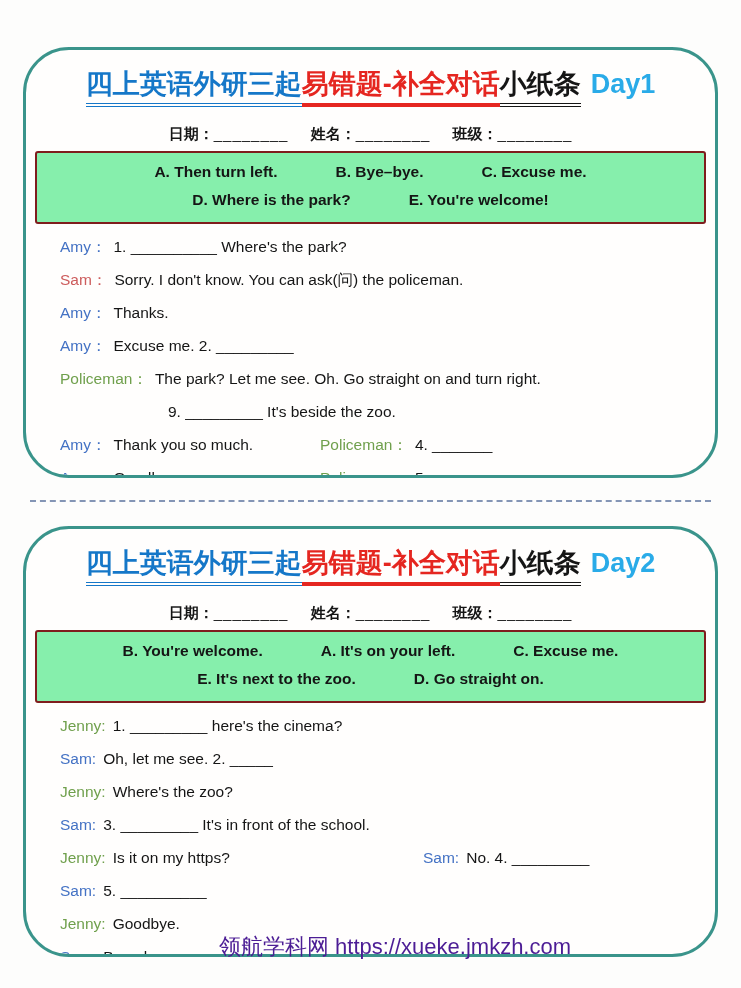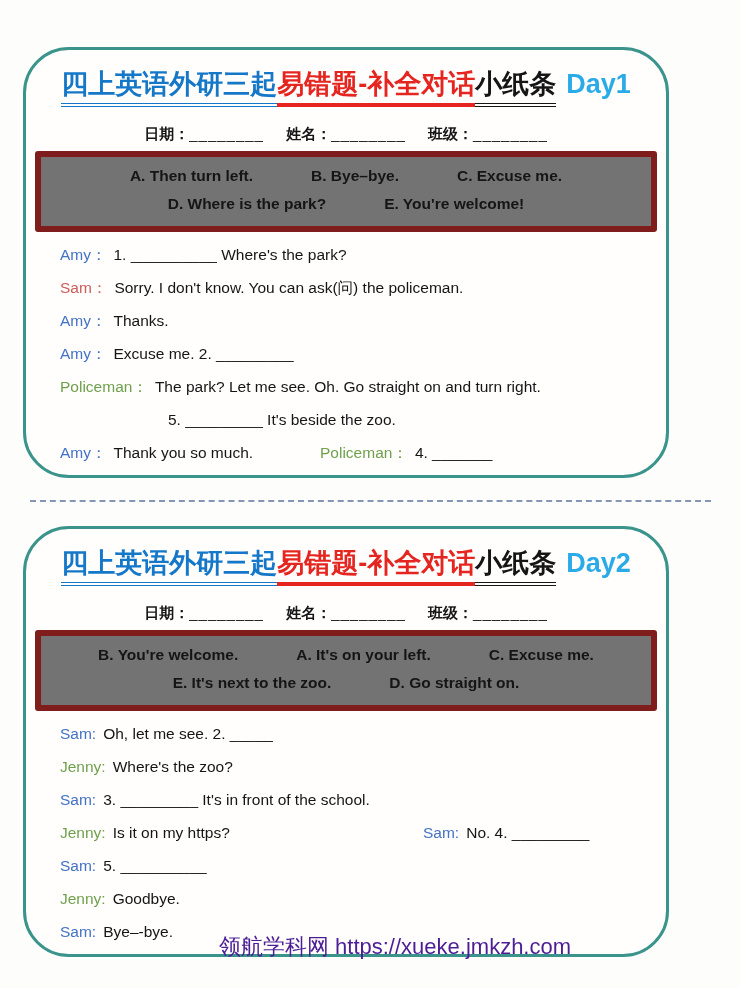--- a/index.html
+++ b/index.html
@@ -3,21 +3,21 @@
 <meta charset="utf-8">
 <style>
   html,body { margin:0; padding:0; }
   body {
     width:741px; height:988px; position:relative;
     background:#fdfdfc;
     font-family:"Liberation Sans","DejaVu Sans",sans-serif;
     color:#151515;
   }
   .card {
-    position:absolute; left:23px; width:646px; height:431px;
+    position:absolute; left:23px; width:695px; height:431px;
     background:#fffefd; border:3px solid #3a948b; border-radius:46px;
     box-sizing:border-box; overflow:hidden;
   }
   #card-day1 { top:47px; }
   #card-day2 { top:526px; }
 
   .card-title {
     margin-top:16px; text-align:center; font-size:27px; font-weight:700;
     white-space:nowrap; letter-spacing:0;
   }
@@ -28,22 +28,22 @@
   .t-day   { color:#2aabe8; margin-left:10px; }
 
   .meta {
     margin-top:9px; text-align:center;
     font-size:15px; font-weight:700; white-space:nowrap;
   }
   .meta-field { margin:0 9px; }
   .meta .blank { font-weight:400; letter-spacing:1px; }
 
   .options {
-    margin:7px 9px 0; border:6px solid #7f1d1d; border-radius:3px;
-    padding:5px 0 8px; background:#737373;
+    margin:7px 9px 0; border:2px solid #7f1d1d; border-radius:3px;
+    padding:5px 0 8px; background:#86efac;
   }
   .opt-row {
     display:flex; justify-content:center; gap:58px;
     font-size:15.5px; font-weight:700; line-height:28px; white-space:nowrap;
   }
 
   .dialogue { margin:6px 0 0 34px; font-size:15.5px; font-weight:400; }
   .dia-line { line-height:33px; white-space:nowrap; }
   .speaker  { margin-right:7px; }
   .cols { display:flex; }
@@ -96,21 +96,21 @@
     <div class="dia-line">
       <span class="speaker" style="color: rgb(68, 114, 196);">Amy：</span><span>Thanks.</span>
     </div>
     <div class="dia-line">
       <span class="speaker" style="color: rgb(68, 114, 196);">Amy：</span><span>Excuse me.  2. _________</span>
     </div>
     <div class="dia-line">
       <span class="speaker" style="color: rgb(112, 160, 77);">Policeman：</span><span>The park? Let me see. Oh. Go straight on and turn right.</span>
     </div>
     <div class="dia-line indent">
-      <span>5.  _________  It's beside the zoo.</span>
+      <span>9.  _________  It's beside the zoo.</span>
     </div>
     <div class="dia-line cols">
       <div class="c1-day1">
         <span class="speaker" style="color: rgb(68, 114, 196);">Amy：</span><span>Thank you so much.</span>
       </div>
       <div>
         <span class="speaker" style="color: rgb(112, 160, 77);">Policeman：</span><span>4. _______</span>
       </div>
     </div>
     <div class="dia-line cols">
@@ -144,20 +144,23 @@
       <span>C. Excuse me.</span>
     </div>
     <div class="opt-row">
       <span>E. It's next to the zoo.</span>
       <span>D. Go straight on.</span>
     </div>
   </div>
 
   <div class="dialogue">
     <div class="dia-line">
+      <span class="speaker" style="color: rgb(112, 160, 77);">Jenny:</span><span>1. _________    here's the cinema?</span>
+    </div>
+    <div class="dia-line">
       <span class="speaker" style="color: rgb(68, 114, 196);">Sam:</span><span>Oh, let me see. 2. _____</span>
     </div>
     <div class="dia-line">
       <span class="speaker" style="color: rgb(112, 160, 77);">Jenny:</span><span>Where's the zoo?</span>
     </div>
     <div class="dia-line">
       <span class="speaker" style="color: rgb(68, 114, 196);">Sam:</span><span>3. _________  It's in front of the school.</span>
     </div>
     <div class="dia-line cols">
       <div class="c1-day2">

